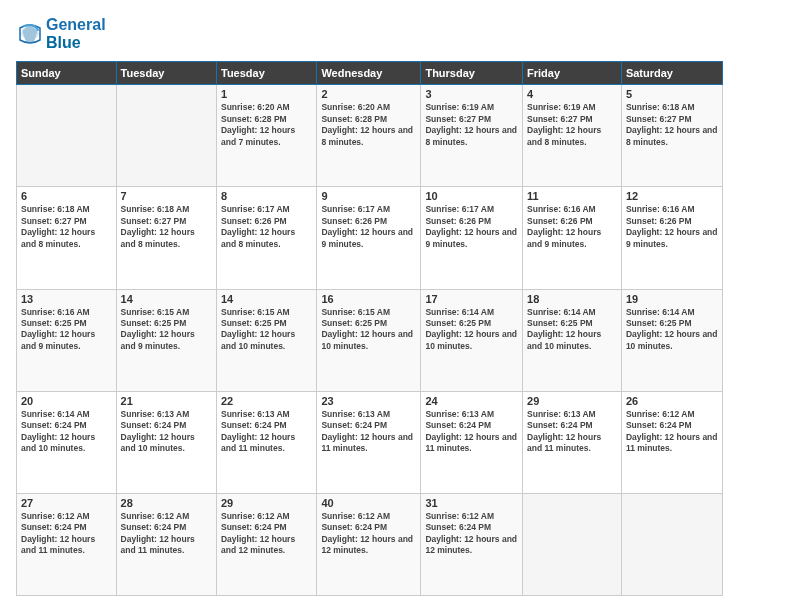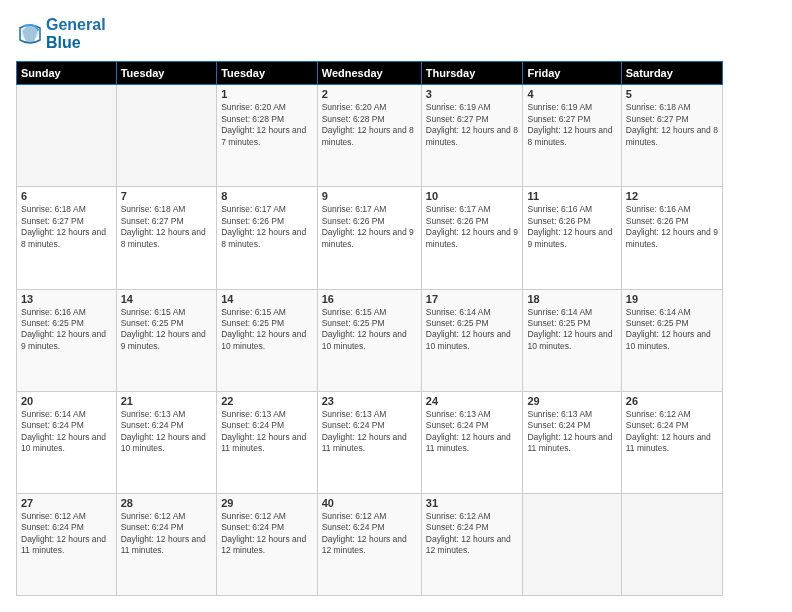--- a/index.html
+++ b/index.html
@@ -45,21 +45,21 @@
       font-size: 15px;
       color: #555;
     }
     .calendar {
       width: 100%;
       border-collapse: collapse;
       flex: 1;
       font-size: 9.5px;
     }
     .calendar thead tr th {
-      background: #000000;
+      background: #404040;
       color: #fff;
       padding: 5px 4px;
       text-align: left;
       font-size: 11px;
       font-weight: bold;
       border: 1px solid #1a6faf;
     }
     .calendar tbody tr td {
       border: 1px solid #ccc;
       vertical-align: top;
@@ -74,20 +74,21 @@
     }
     .cell-day {
       font-size: 11px;
       font-weight: bold;
       margin-bottom: 2px;
     }
     .cell-info {
       font-size: 8.5px;
       color: #444;
       line-height: 1.35;
+      font-weight: bold;
     }
     .empty {
       background: #f5f5f5 !important;
     }
   </style>
 </head>
 <body>
 
 <div class="page">
   <div class="header">

